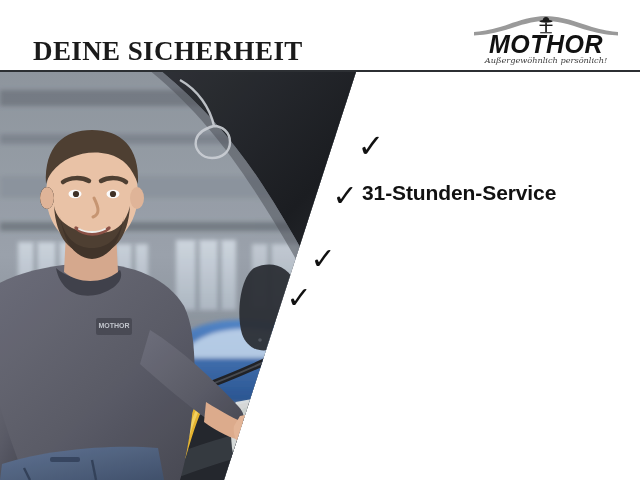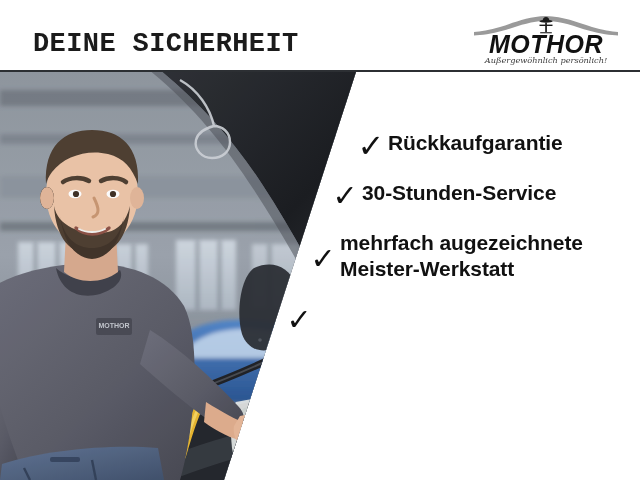--- a/index.html
+++ b/index.html
@@ -28,27 +28,27 @@
     top: 0;
     width: 640px;
     height: 72px;
     background: #ffffff;
     box-sizing: border-box;
   }
 
   .header-title {
     position: absolute;
     left: 33px;
-    top: 29px;
+    top: 36px;
     font-size: 27px;
     font-weight: bold;
     letter-spacing: 0.4px;
     color: #1b1b1b;
     white-space: nowrap;
-    font-family: Liberation Mono, monospace;
+    font-family: Liberation Serif, serif;
   }
 
   .header-rule {
     position: absolute;
     left: 0;
     top: 70px;
     width: 640px;
     height: 2px;
     background: #2c2f33;
   }
@@ -325,32 +325,29 @@
       </g>
 
       <rect width="400" height="408" fill="#9aa2ab" opacity="0.05"></rect>
     </svg>
   </div>
 
   <div class="bullets">
 
     <div class="bullet b0">
       <span class="check-icon">✓</span>
-      <span class="bullet-text">Rückkaufgarantie</span>
     </div>
 
     <div class="bullet b1">
       <span class="check-icon">✓</span>
-      <span class="bullet-text">30-Stunden-Service</span>
+      <span class="bullet-text">31-Stunden-Service</span>
     </div>
 
     <div class="bullet b2">
       <span class="check-icon">✓</span>
-      <span class="bullet-text">mehrfach augezeichnete
-Meister-Werkstatt</span>
     </div>
 
     <div class="bullet b3">
       <span class="check-icon">✓</span>
     </div>
 
   </div>
 
 </div>
 

